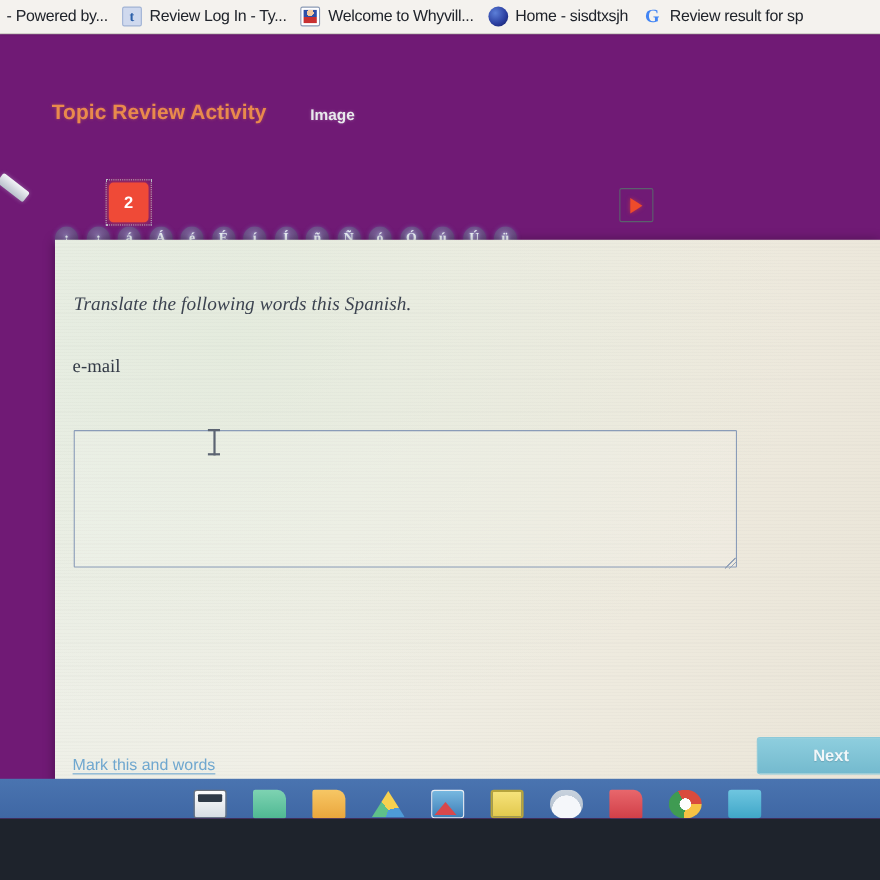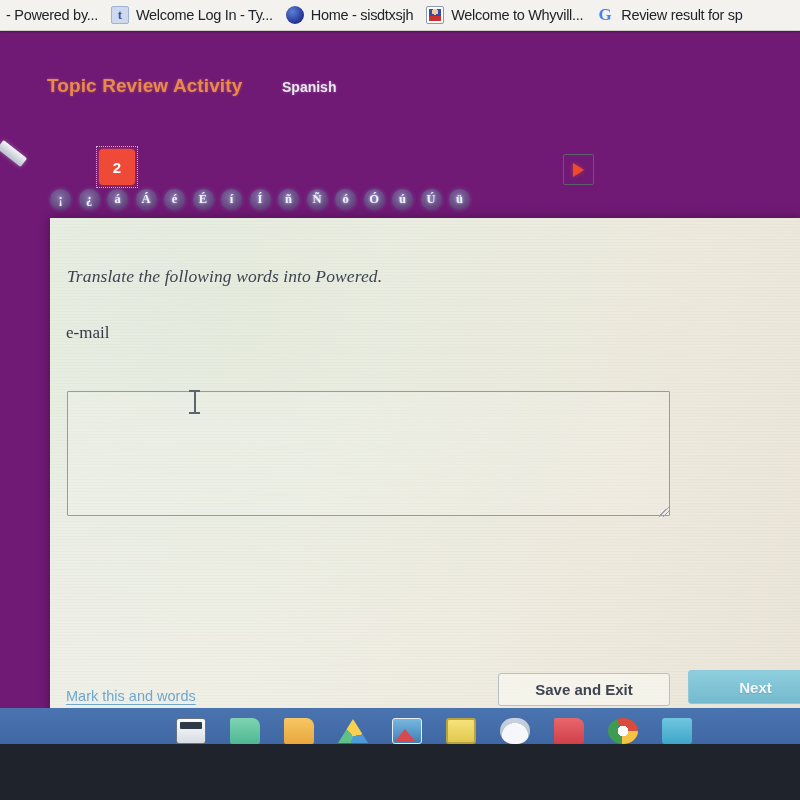--- a/index.html
+++ b/index.html
@@ -85,21 +85,21 @@
   .ic-g {
     color: #4285f4;
     font-family: "Liberation Serif", serif;
     font-size: 17px;
     font-weight: bold;
     line-height: 17px;
     text-align: center;
   }
 
   
-  #app-header { position: absolute; top: 22px; left: 0; width: 800px; height: 187px; border-radius: 19px; }
+  #app-header { position: absolute; top: 39px; left: 0; width: 800px; height: 187px; border-radius: 19px; }
 
   #activity-title {
     position: absolute;
     left: 47px; top: 53px;
     font-size: 19px;
     font-weight: bold;
     color: #e98a4c;
     letter-spacing: .1px;
     text-shadow: 0 0 3px rgba(233,138,76,.45);
   }
@@ -346,42 +346,42 @@
 <body>
 
 <div id="screen">
 
   <div id="bookmarks-bar">
     <div class="bm">
       <span class="bm-label">- Powered by...</span>
     </div>
     <div class="bm">
       <span class="bm-icon ic-tw">t</span>
-      <span class="bm-label">Welcome Log In - Ty...</span>
+      <span class="bm-label">Review Log In - Ty...</span>
+    </div>
+    <div class="bm">
+      <span class="bm-icon ic-why"></span>
+      <span class="bm-label">Welcome to Whyvill...</span>
     </div>
     <div class="bm">
       <span class="bm-icon ic-globe"></span>
       <span class="bm-label">Home - sisdtxsjh</span>
     </div>
     <div class="bm">
-      <span class="bm-icon ic-why"></span>
-      <span class="bm-label">Welcome to Whyvill...</span>
-    </div>
-    <div class="bm">
       <span class="bm-icon ic-g">G</span>
       <span class="bm-label">Review result for sp</span>
     </div>
   </div>
 
   <div id="app-header">
 
     <div id="pencil-icon"></div>
 
     <div id="activity-title">Topic Review Activity</div>
-    <div id="activity-status">Spanish</div>
+    <div id="activity-status">Image</div>
 
     <div id="question-chip-wrap">
       <div id="question-chip">2</div>
     </div>
 
     <div id="next-arrow-button">
       <span class="tri"></span>
     </div>
 
     <div id="accent-bar">
@@ -398,29 +398,28 @@
       <span class="accent-key">ó</span>
       <span class="accent-key">Ó</span>
       <span class="accent-key">ú</span>
       <span class="accent-key">Ú</span>
       <span class="accent-key">ü</span>
     </div>
   </div>
 
   <div id="content-panel">
 
-    <div id="prompt-text">Translate the following words into Powered.</div>
+    <div id="prompt-text">Translate the following words this Spanish.</div>
     <div id="word-text">e-mail</div>
 
     <textarea id="answer-textarea" placeholder="" style=""></textarea>
     <div id="textarea-resize-grip"></div>
     <div id="text-cursor"></div>
 
     <div id="mark-return-link">Mark this and words</div>
-    <div id="save-exit-button">Save and Exit</div>
     <div id="next-button">Next</div>
   </div>
 
   <div id="taskbar">
     <span class="task-icon ti-calc"></span>
     <span class="task-icon ti-green"></span>
     <span class="task-icon ti-yellow"></span>
     <span class="task-icon ti-drive"></span>
     <span class="task-icon ti-photo"></span>
     <span class="task-icon ti-note"></span>

